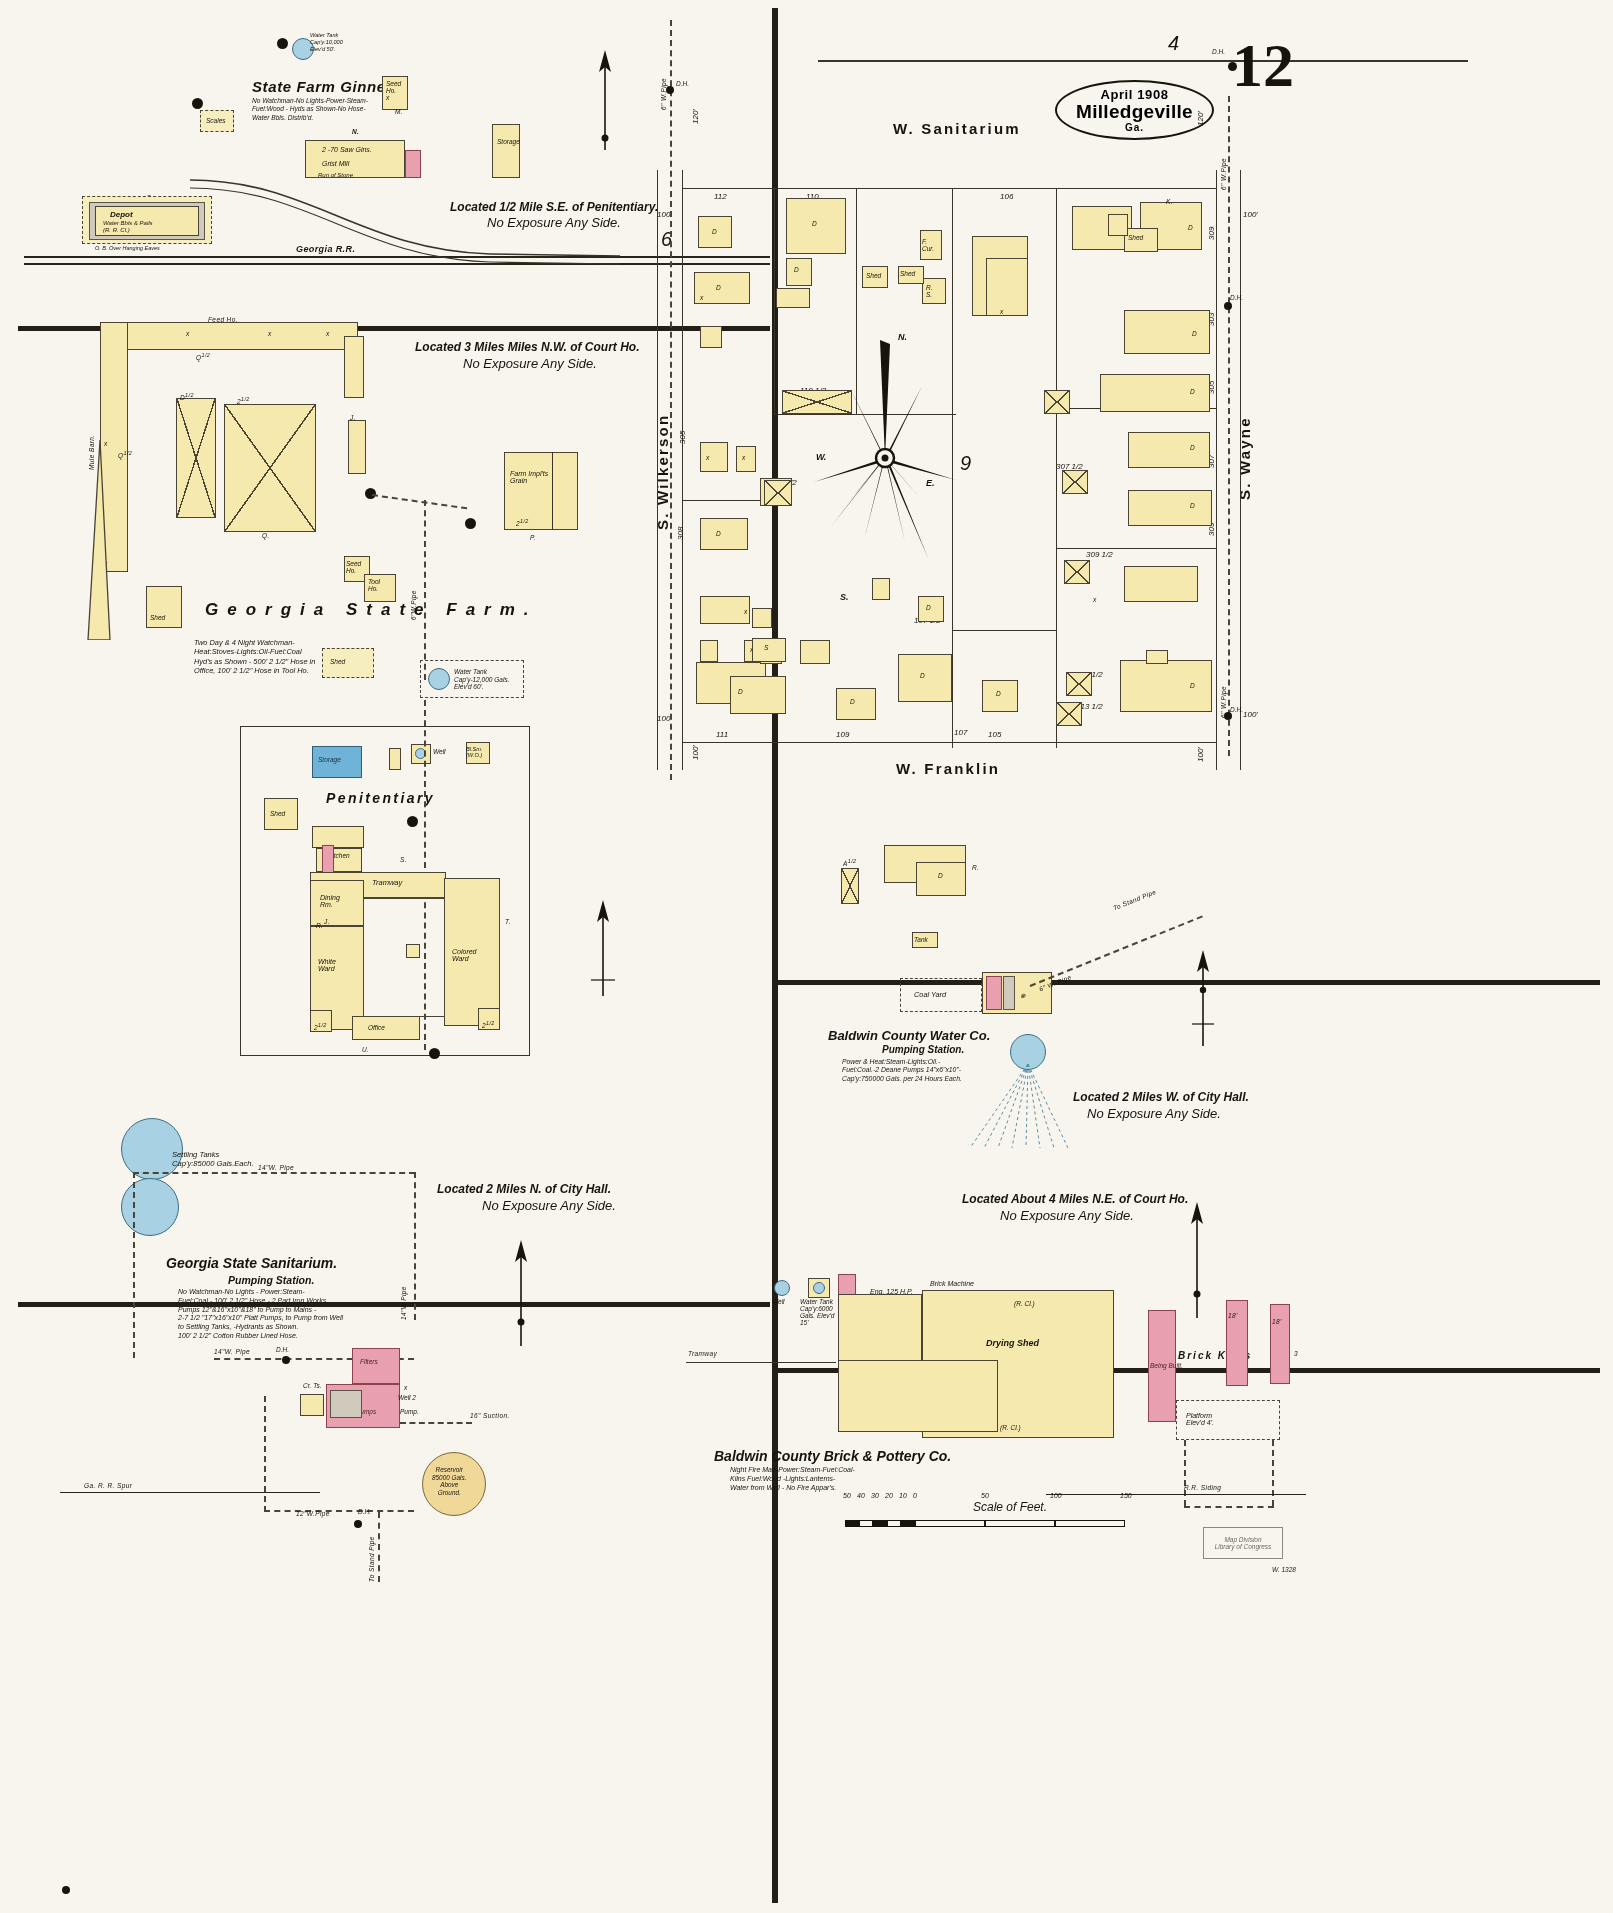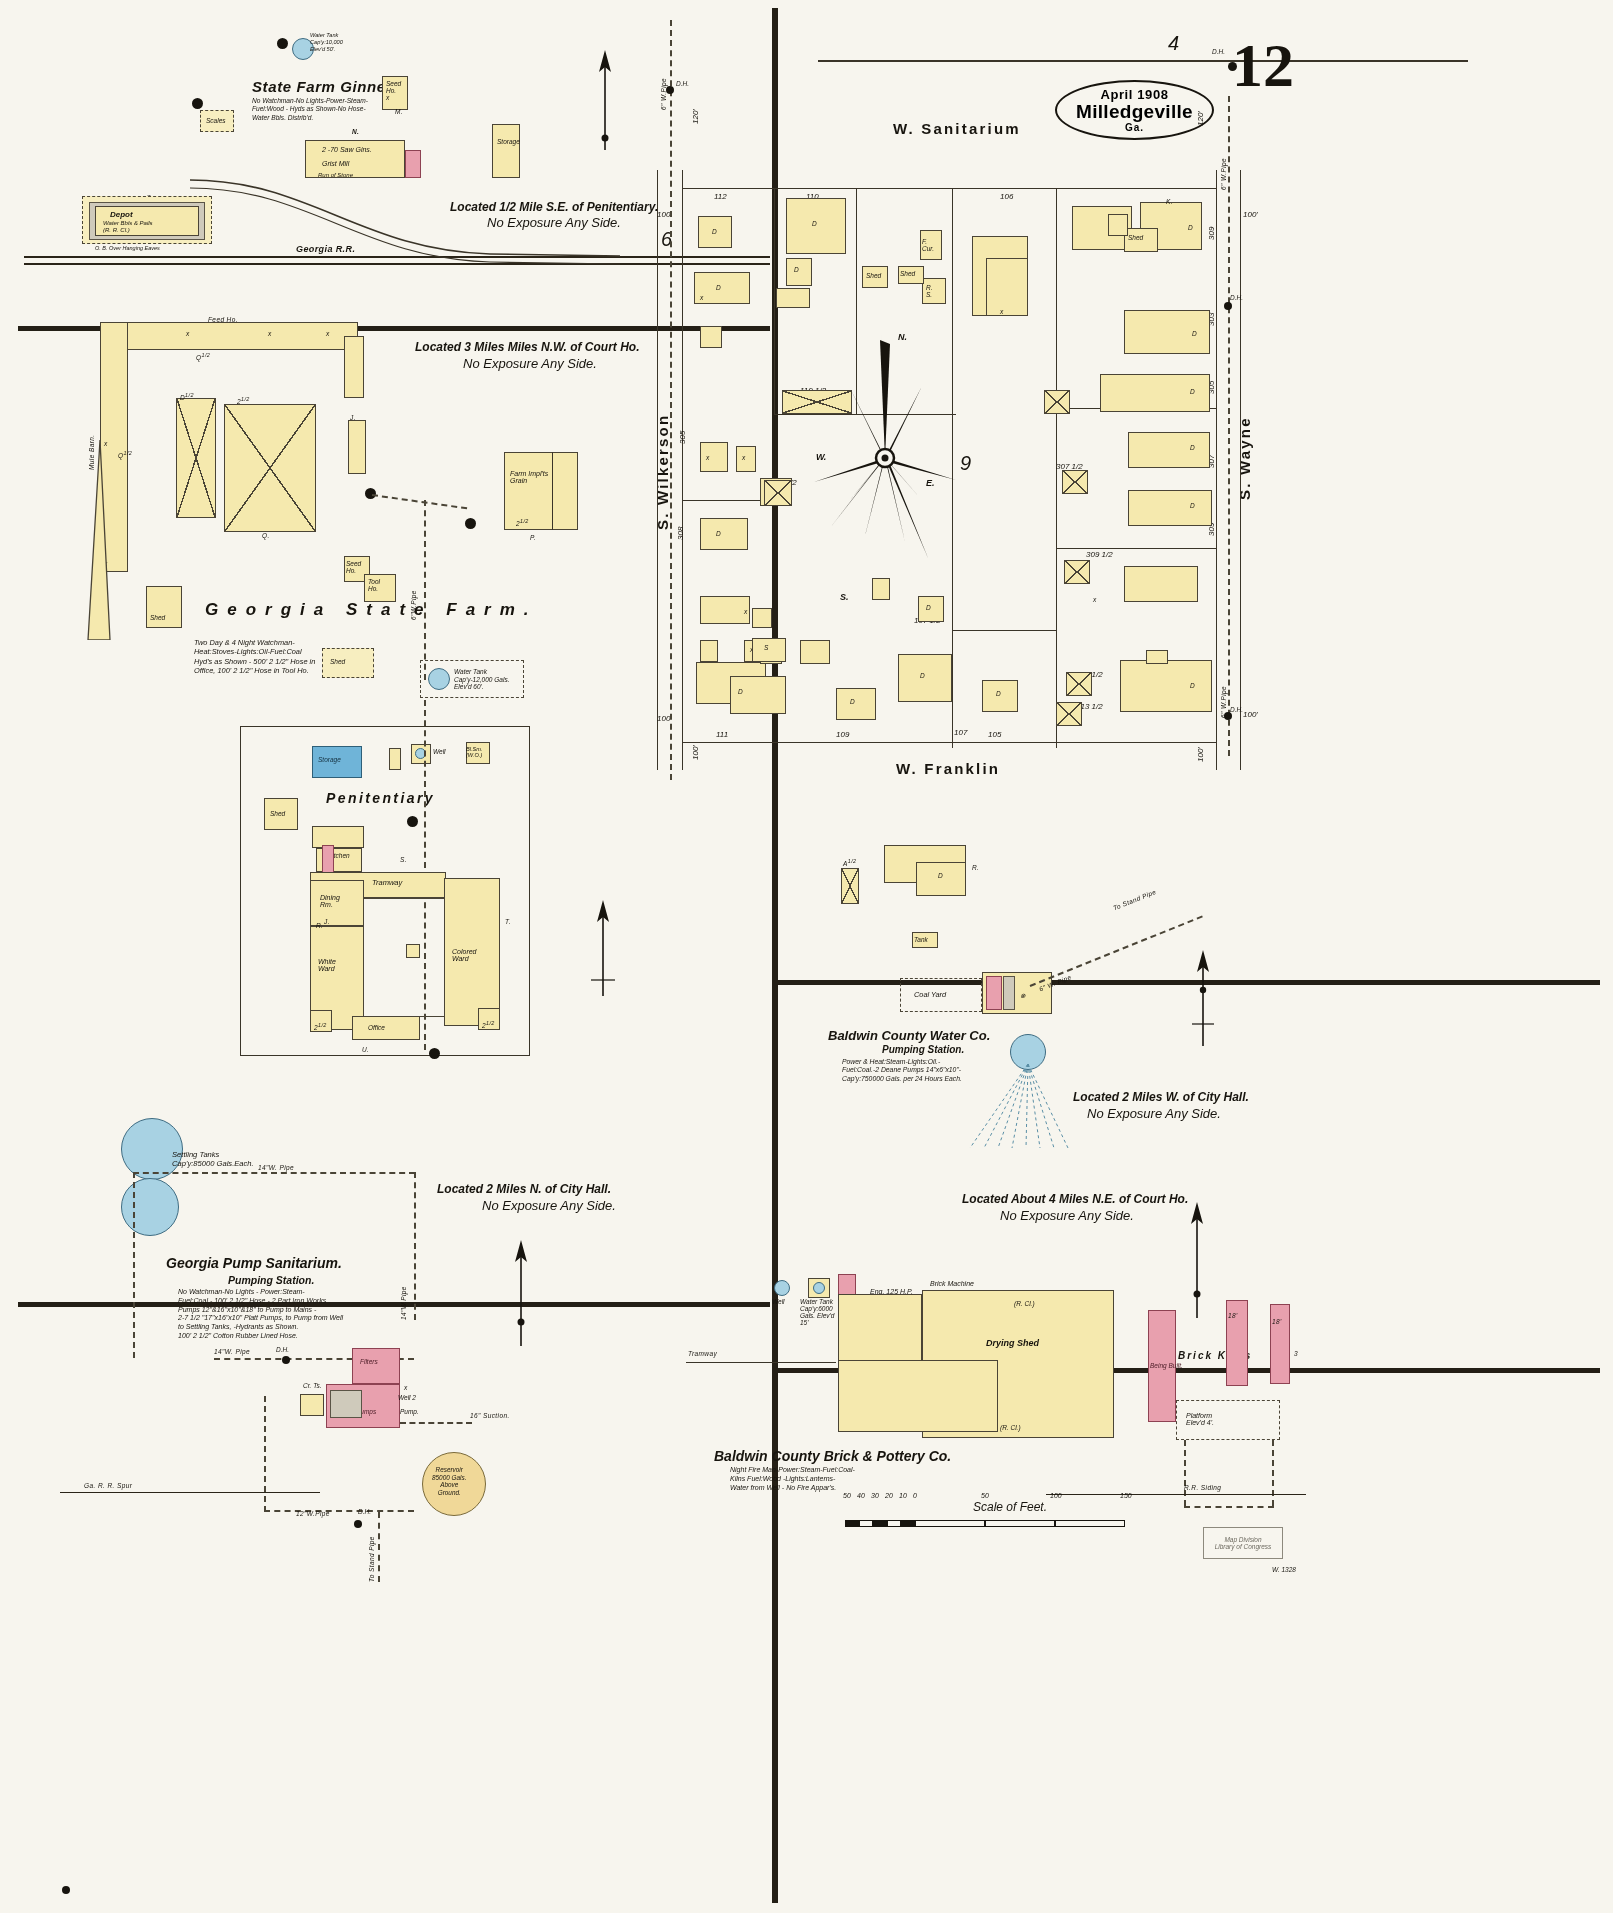--- a/index.html
+++ b/index.html
@@ -281,21 +281,21 @@
   <div class="tank" style="left:121px;top:1118px;width:62px;height:62px;"></div>
   <div class="tank" style="left:121px;top:1178px;width:58px;height:58px;"></div>
   <div class="legendcode" style="left:172px;top:1150px;font-size:7.6px;line-height:9px;">Settling Tanks<br>Cap'y:85000 Gals.Each.</div>
 
   <div class="lbl tiny" style="left:258px;top:1164px;">14"W. Pipe</div>
   <div class="pipeH" style="left:133px;top:1172px;width:282px;"></div>
   <div class="pipeV" style="left:133px;top:1172px;height:186px;"></div>
   <div class="pipeV" style="left:414px;top:1172px;height:148px;"></div>
   <div class="lbl tiny" style="left:400px;top:1320px;transform:rotate(-90deg);transform-origin:left top;">14"W.Pipe</div>
 
-  <div class="plantname" style="left:166px;top:1255px;font-size:14px;">Georgia Pump Sanitarium.</div>
+  <div class="plantname" style="left:166px;top:1255px;font-size:14px;">Georgia State Sanitarium.</div>
   <div class="plantname" style="left:228px;top:1274px;font-size:10.5px;">Pumping Station.</div>
   <div class="note" style="left:178px;top:1288px;font-size:7px;line-height:8.8px;">No Watchman-No Lights - Power:Steam-
 Fuel:Coal - 100' 2 1/2" Hose - 2 Part Iron Works
 Pumps 12"&amp;16"x10"&amp;18" to Pump to Mains -
 2-7 1/2 "17"x16"x10" Platt Pumps, to Pump from Well
 to Settling Tanks, -Hydrants as Shown.
 100' 2 1/2" Cotton Rubber Lined Hose.</div>
 
   <div class="pipeH" style="left:214px;top:1358px;width:200px;"></div>
   <div class="lbl tiny" style="left:214px;top:1348px;">14"W. Pipe</div>

